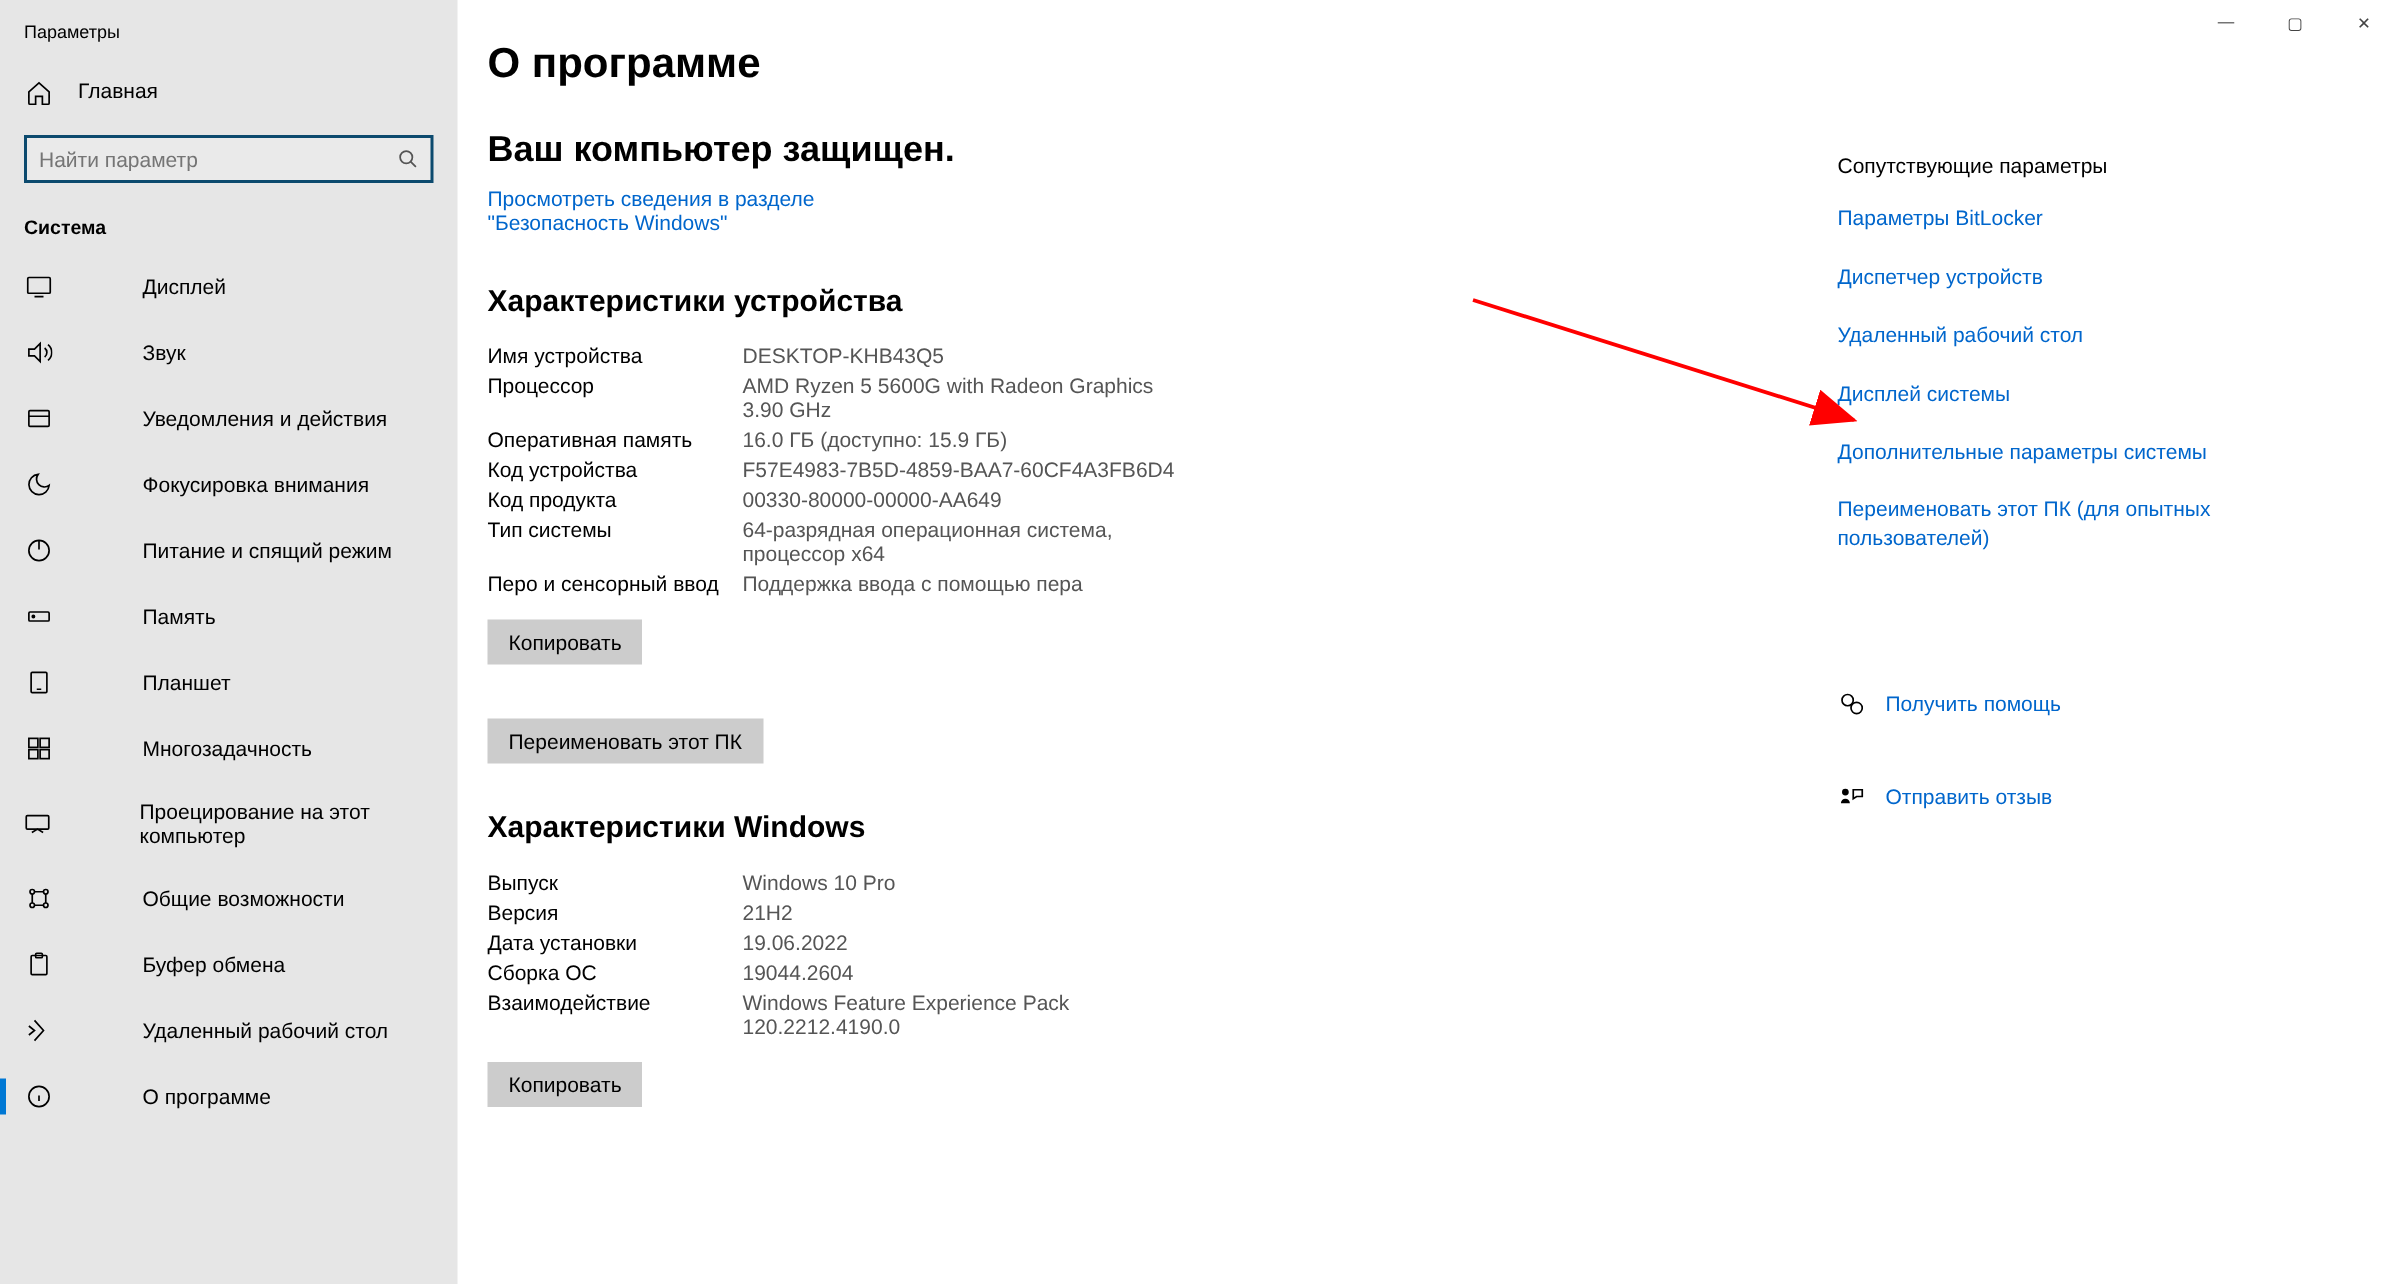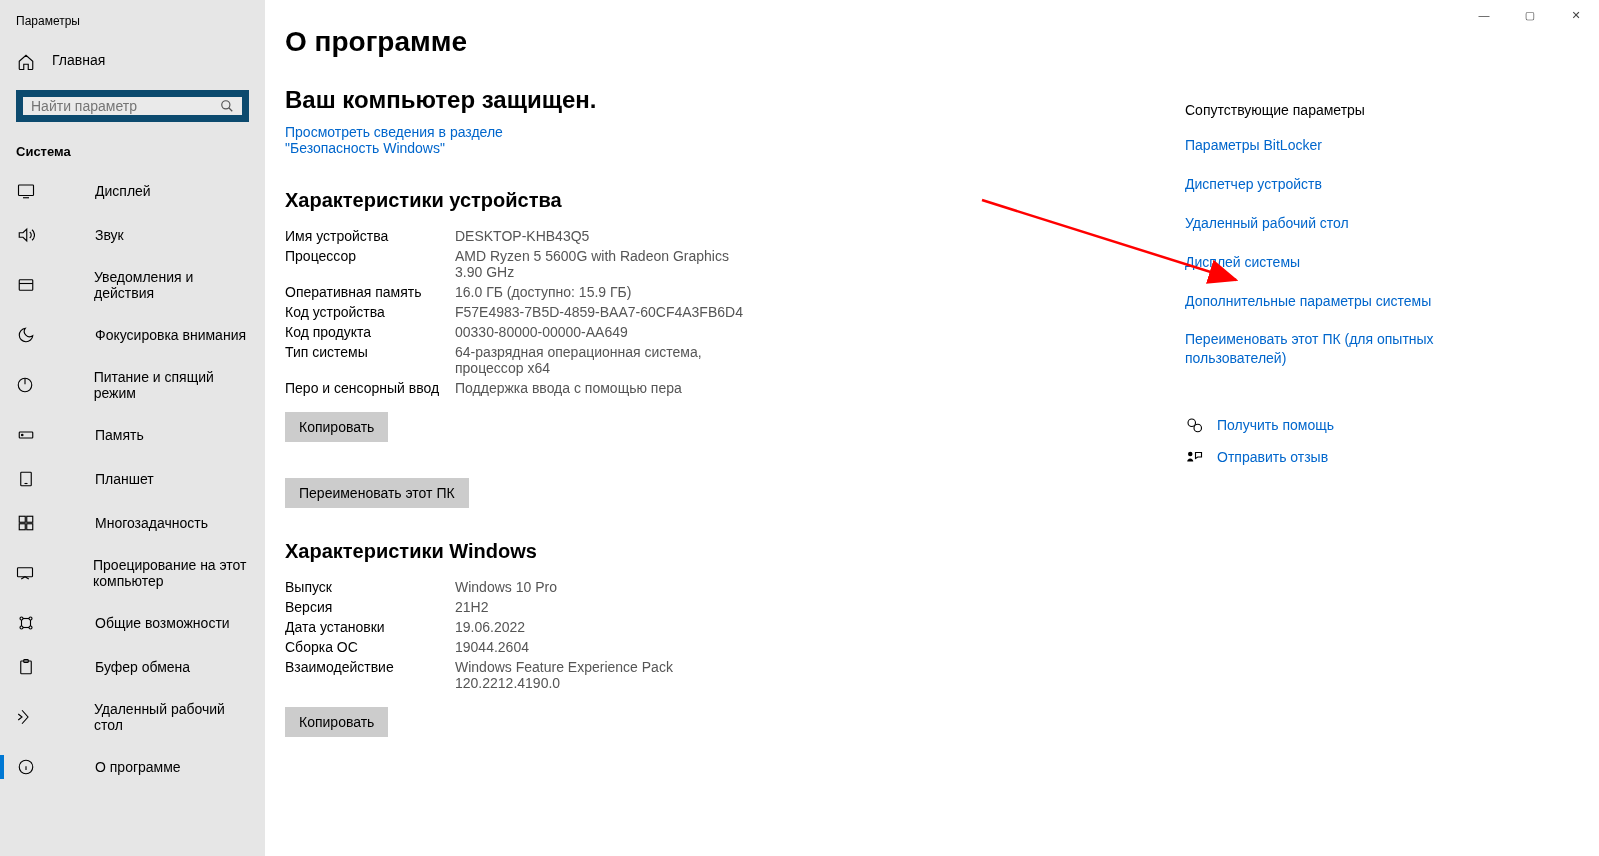--- a/index.html
+++ b/index.html
@@ -1,42 +1,42 @@
 <!DOCTYPE html>
 <html><head>
 <meta charset="utf-8">
 <style>
 * { margin: 0; padding: 0; box-sizing: border-box; font-family: "Segoe UI", Tahoma, sans-serif; }
 body { background: #fff; width: 1599px; height: 856px; overflow: hidden; display: flex; color: #000; }
-.sidebar { width: 265px; background: #e6e6e6; height: 100%; display: flex; flex-direction: column; position: relative; }
+.sidebar { width: 305px; background: #e6e6e6; height: 100%; display: flex; flex-direction: column; position: relative; }
 .title-row { padding: 14px 16px; font-size: 12px; color: #000; }
 .home-row { display: flex; align-items: flex-start; padding: 10px 16px; font-size: 14px; cursor: pointer; }
 .home-row .icon { margin-right: 16px; width: 20px; height: 20px; display: inline-flex; align-items: center; justify-content: center; }
-.search-box { margin: 8px 16px 12px 16px; border: 7px solid #0c4a6e; background: #eaeaea; height: 32px; display: flex; align-items: center; padding: 0 8px; }
+.search-box { margin: 8px 16px 12px 16px; border: 2px solid #0c4a6e; background: #eaeaea; height: 32px; display: flex; align-items: center; padding: 0 8px; }
 .search-box input { flex: 1; border: none; background: transparent; outline: none; font-size: 14px; color: #555; }
 .section-header { padding: 10px 16px; font-size: 13px; font-weight: 600; }
 .nav-item { display: flex; align-items: center; padding: 12px 16px; font-size: 14px; cursor: pointer; position: relative; gap: 41px; }
 .nav-item .icon { margin-right: 18px; width: 20px; height: 20px; display: inline-flex; align-items: center; justify-content: center; }
 .nav-item.active::before { content: ""; position: absolute; left: 0; top: 10px; bottom: 10px; width: 4px; background: #0078d4; }
 .main { flex: 1; display: flex; overflow-y: auto; }
 .content { flex: 1; padding: 26px 0 0 20px; max-width: 920px; }
 .content h1 { font-size: 28px; font-weight: 600; margin-bottom: 28px; }
 .content h2 { font-size: 20px; font-weight: 600; margin-bottom: 14px; }
 .subheading { font-size: 24px; font-weight: 600; margin-bottom: 10px; }
 .link { color: #0066cc; font-size: 14px; cursor: pointer; display: inline-block; }
 .spec-table { margin-top: 8px; }
 .spec-row { display: flex; padding: 2px 0; font-size: 14px; }
 .spec-label { width: 170px; color: #000; }
 .spec-value { flex: 1; color: #555; max-width: 295px; }
 .btn { display: inline-block; background: #ccc; border: none; padding: 7px 14px; font-size: 14px; cursor: pointer; margin-top: 14px; }
 .section-gap { margin-top: 32px; }
 .right-panel { width: 340px; padding: 44px 28px 0 0; }
 .right-heading { font-size: 14px; font-weight: 400; margin-bottom: 18px; color: #000; }
 .right-link { display: block; color: #0066cc; font-size: 14px; margin-bottom: 20px; cursor: pointer; line-height: 1.35; }
-.right-action { display: flex; align-items: center; margin-bottom: 14px; cursor: pointer; }
+.right-action { display: flex; align-items: center; margin-bottom: 14px; cursor: pointer; margin-top: 44px; }
 .right-action .icon { margin-right: 14px; width: 18px; height: 18px; display: inline-flex; }
 .right-action .txt { color: #0066cc; font-size: 14px; }
 .window-ctrl { position: absolute; right: 0; top: 0; display: flex; }
 .window-ctrl div { width: 46px; height: 30px; display: flex; align-items: center; justify-content: center; cursor: pointer; font-size: 11px; color: #444; }
 .arrow-overlay { position: absolute; pointer-events: none; }
 svg { display: block; }
 </style>
 </head>
 <body>
 

